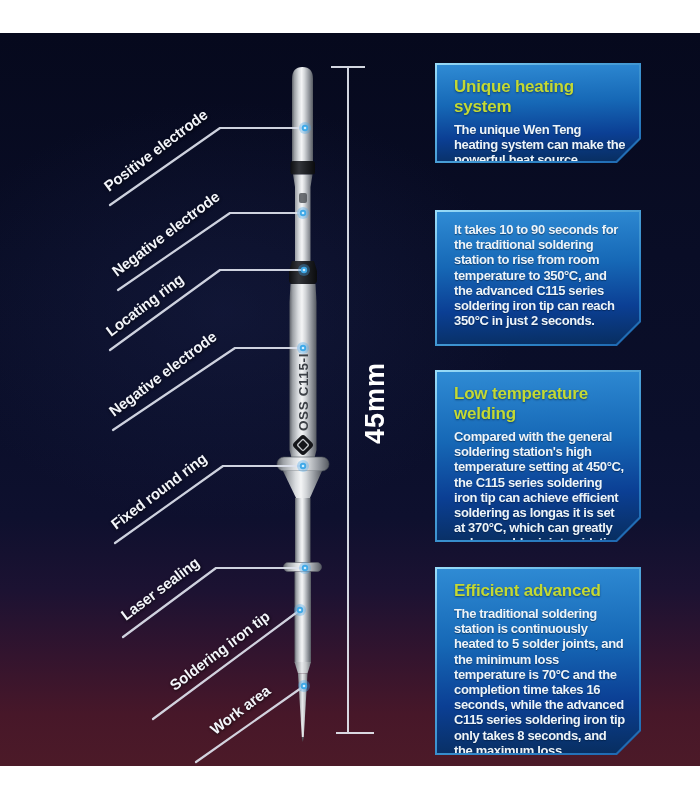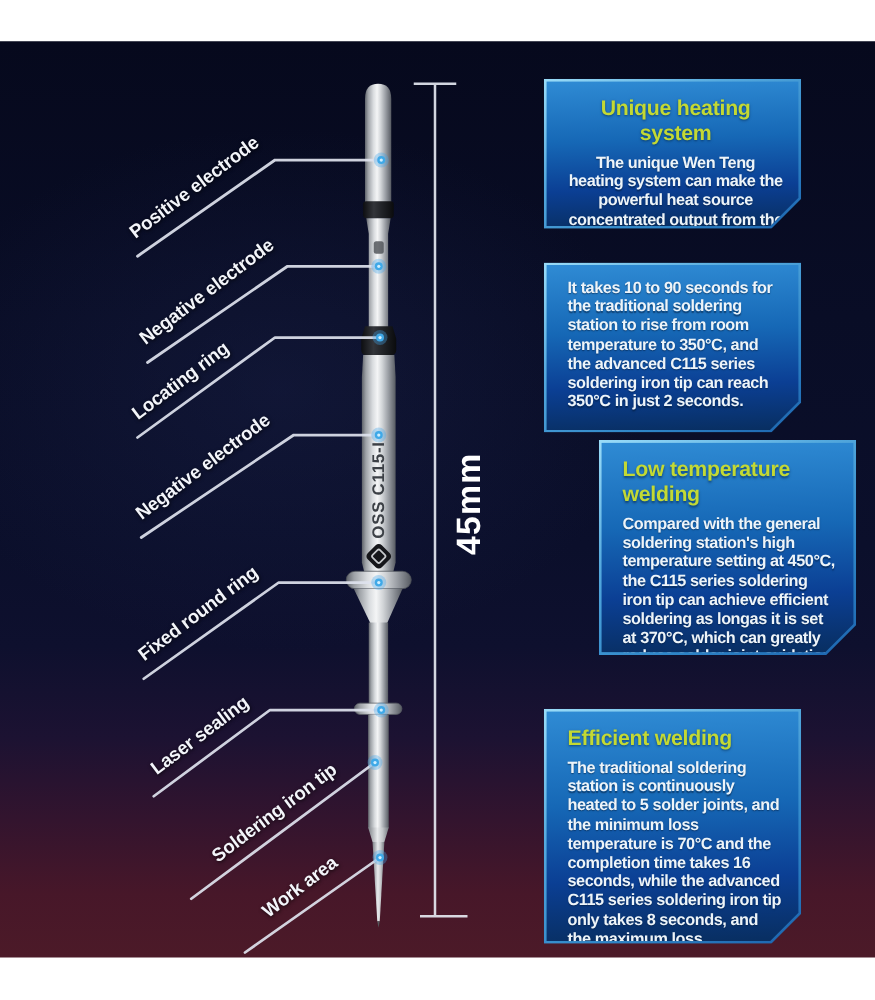--- a/index.html
+++ b/index.html
@@ -183,40 +183,40 @@
 
   <div class="plabel" style="left:112px;top:176px;">Positive electrode</div>
   <div class="plabel" style="left:120px;top:261px;">Negative electrode</div>
   <div class="plabel" style="left:114px;top:321px;">Locating ring</div>
   <div class="plabel" style="left:117px;top:401px;">Negative electrode</div>
   <div class="plabel" style="left:119px;top:514px;">Fixed round ring</div>
   <div class="plabel" style="left:129px;top:605px;">Laser sealing</div>
   <div class="plabel ctr" style="left:166px;top:684px;width:150px;">Soldering iron tip</div>
   <div class="plabel ctr" style="left:208px;top:727px;width:96px;">Work area</div>
 
-  <div class="ibox" style="top:63px;height:120px;text-align:center;">
+  <div class="ibox" style="top:63px;height:100px;">
     <div class="ibox-in">
       <h3>Unique heating system</h3>
       <p>The unique Wen Teng heating system can make the powerful heat source concentrated output from the tiny welding head, zero loss of heat, and instantaneous energy transmission.</p>
     </div>
   </div>
 
   <div class="ibox" style="top:210px;height:136px;">
     <div class="ibox-in">
       <p>It takes 10 to 90 seconds for the traditional soldering station to rise from room temperature to 350°C, and the advanced C115 series soldering iron tip can reach 350°C in just 2 seconds.</p>
     </div>
   </div>
 
-  <div class="ibox" style="top:352px;height:172px;margin-left:44px;">
+  <div class="ibox" style="top:370px;height:172px;">
     <div class="ibox-in">
       <h3>Low temperature welding</h3>
       <p>Compared with the general soldering station's high temperature setting at 450°C, the C115 series soldering iron tip can achieve efficient soldering as longas it is set at 370°C, which can greatly reduce solder joint oxidation and protect components.</p>
     </div>
   </div>
 
   <div class="ibox" style="top:567px;height:188px;">
     <div class="ibox-in">
-      <h3>Efficient welding</h3>
+      <h3>Efficient advanced</h3>
       <p>The traditional soldering station is continuously heated to 5 solder joints, and the minimum loss temperature is 70°C and the completion time takes 16 seconds, while the advanced C115 series soldering iron tip only takes 8 seconds, and the maximum loss temperature is only 30°C.</p>
     </div>
   </div>
 
 </div>
 
 </body></html>

